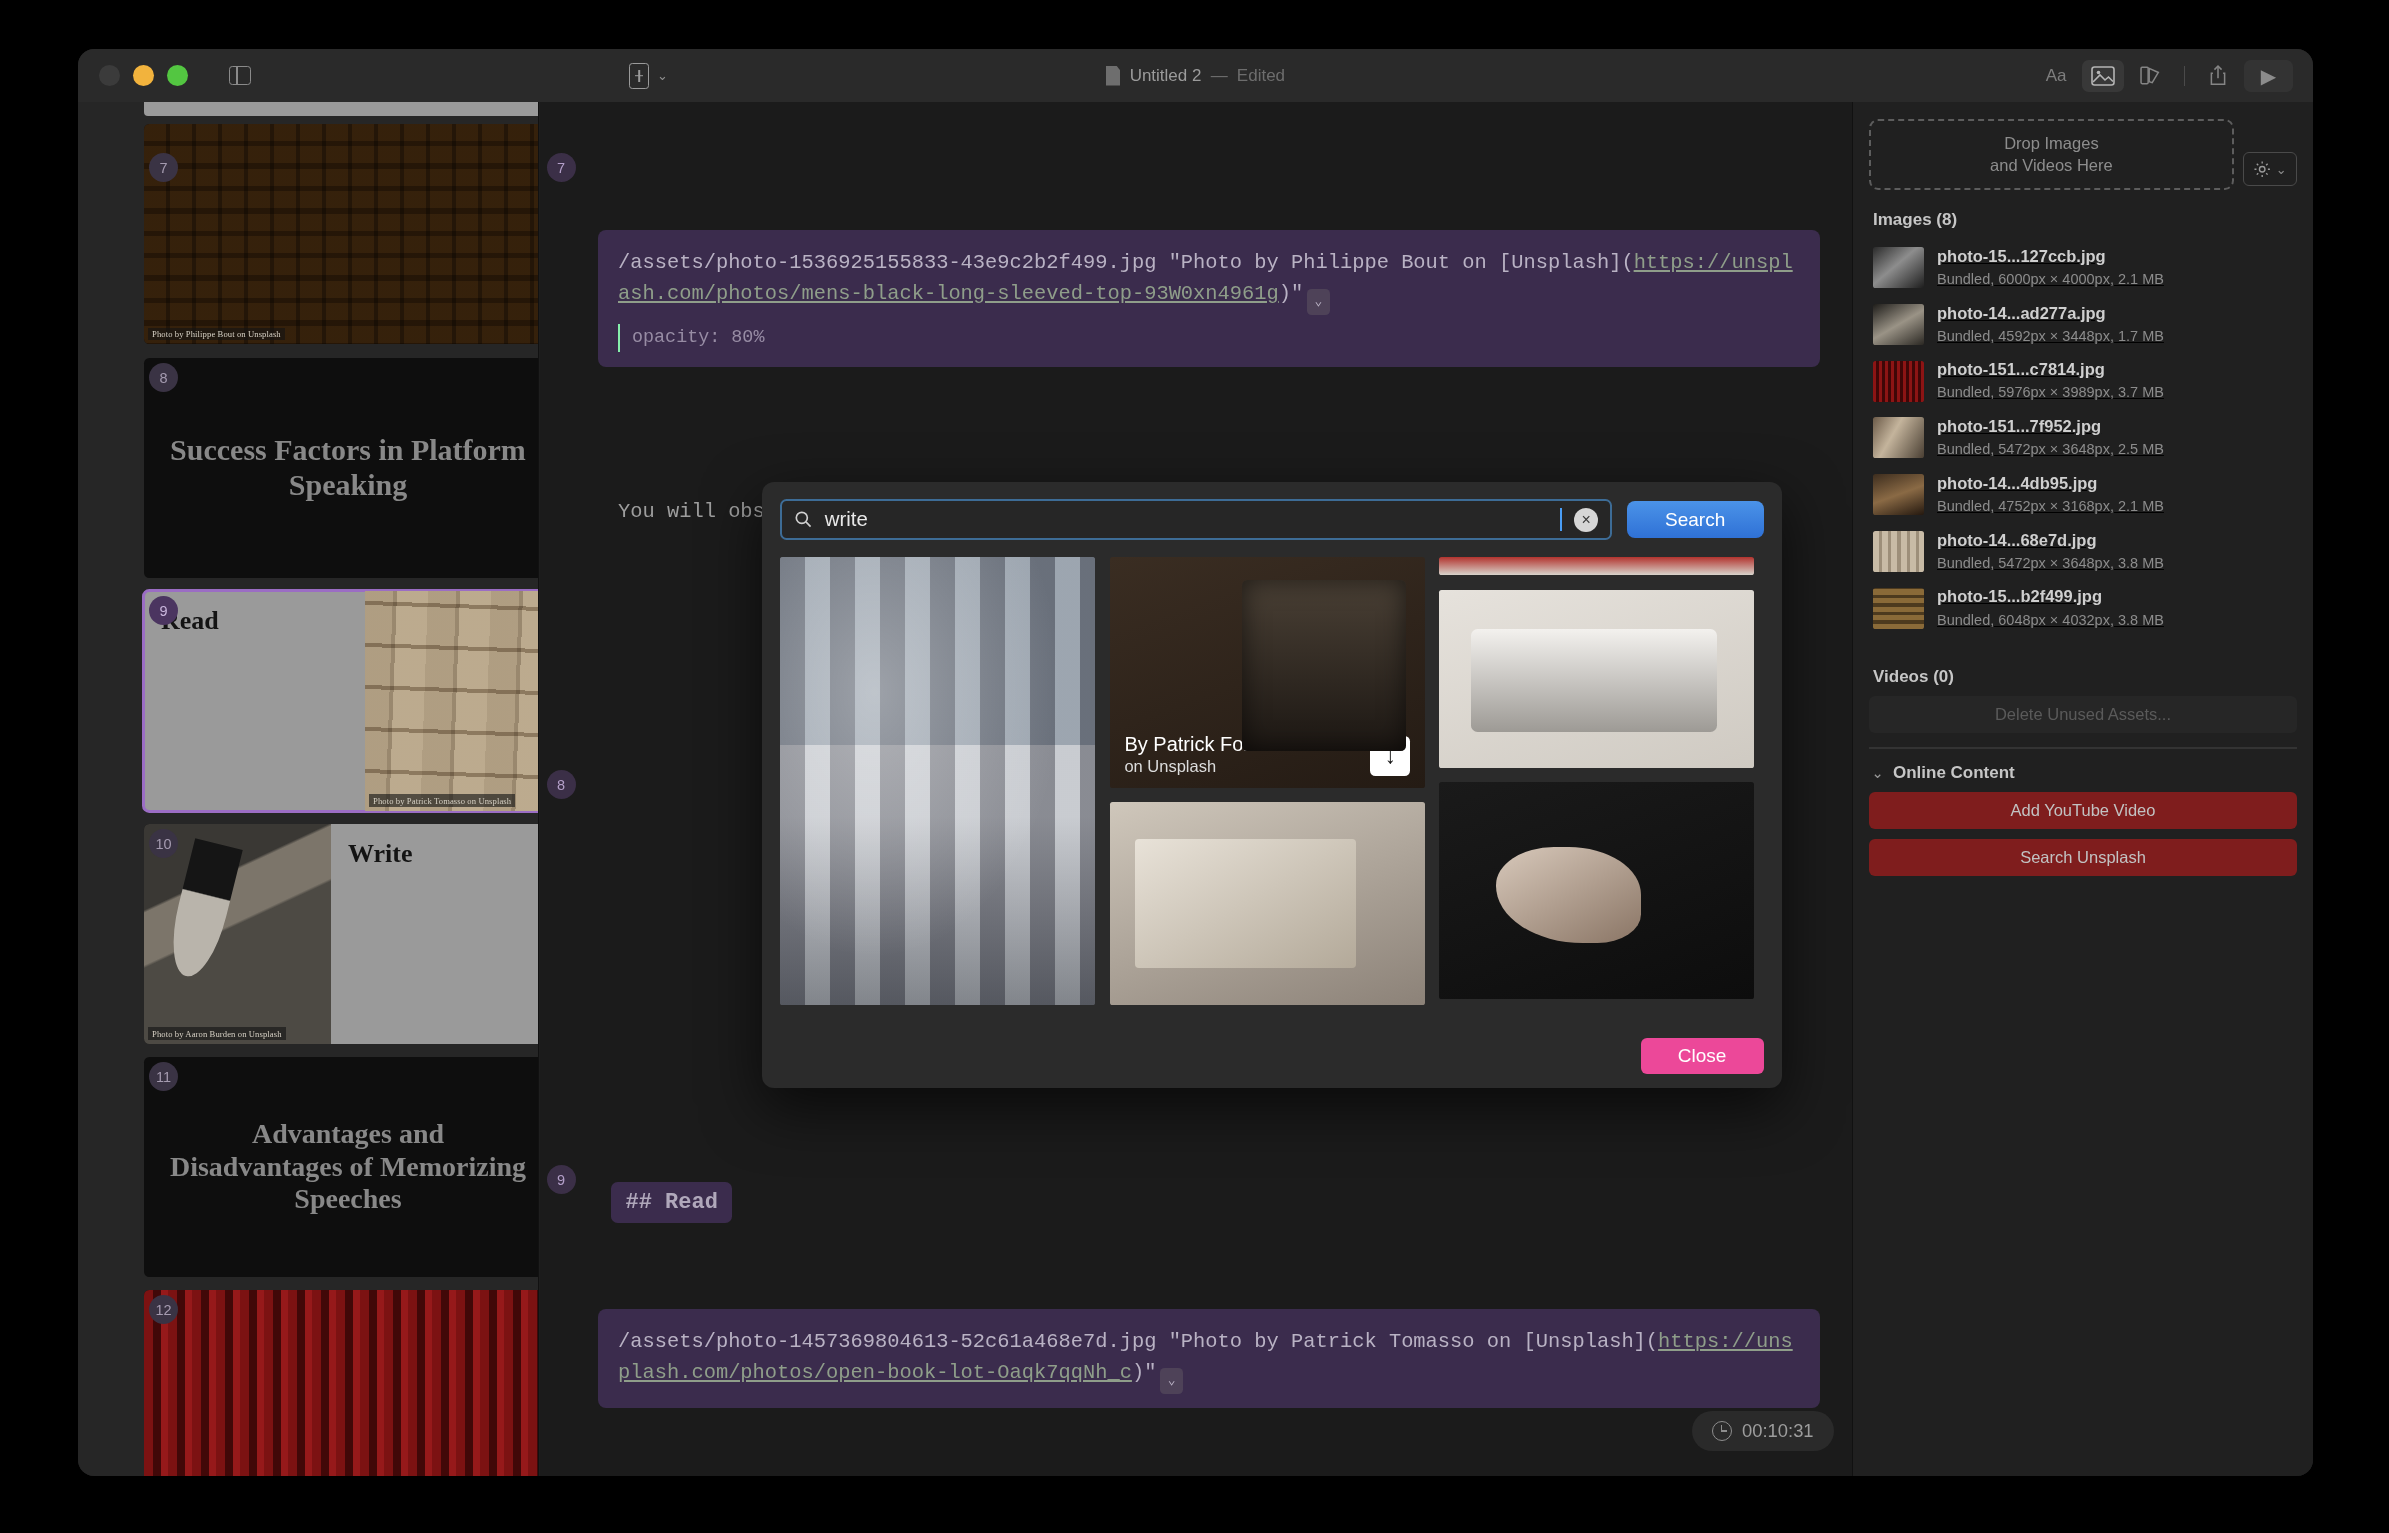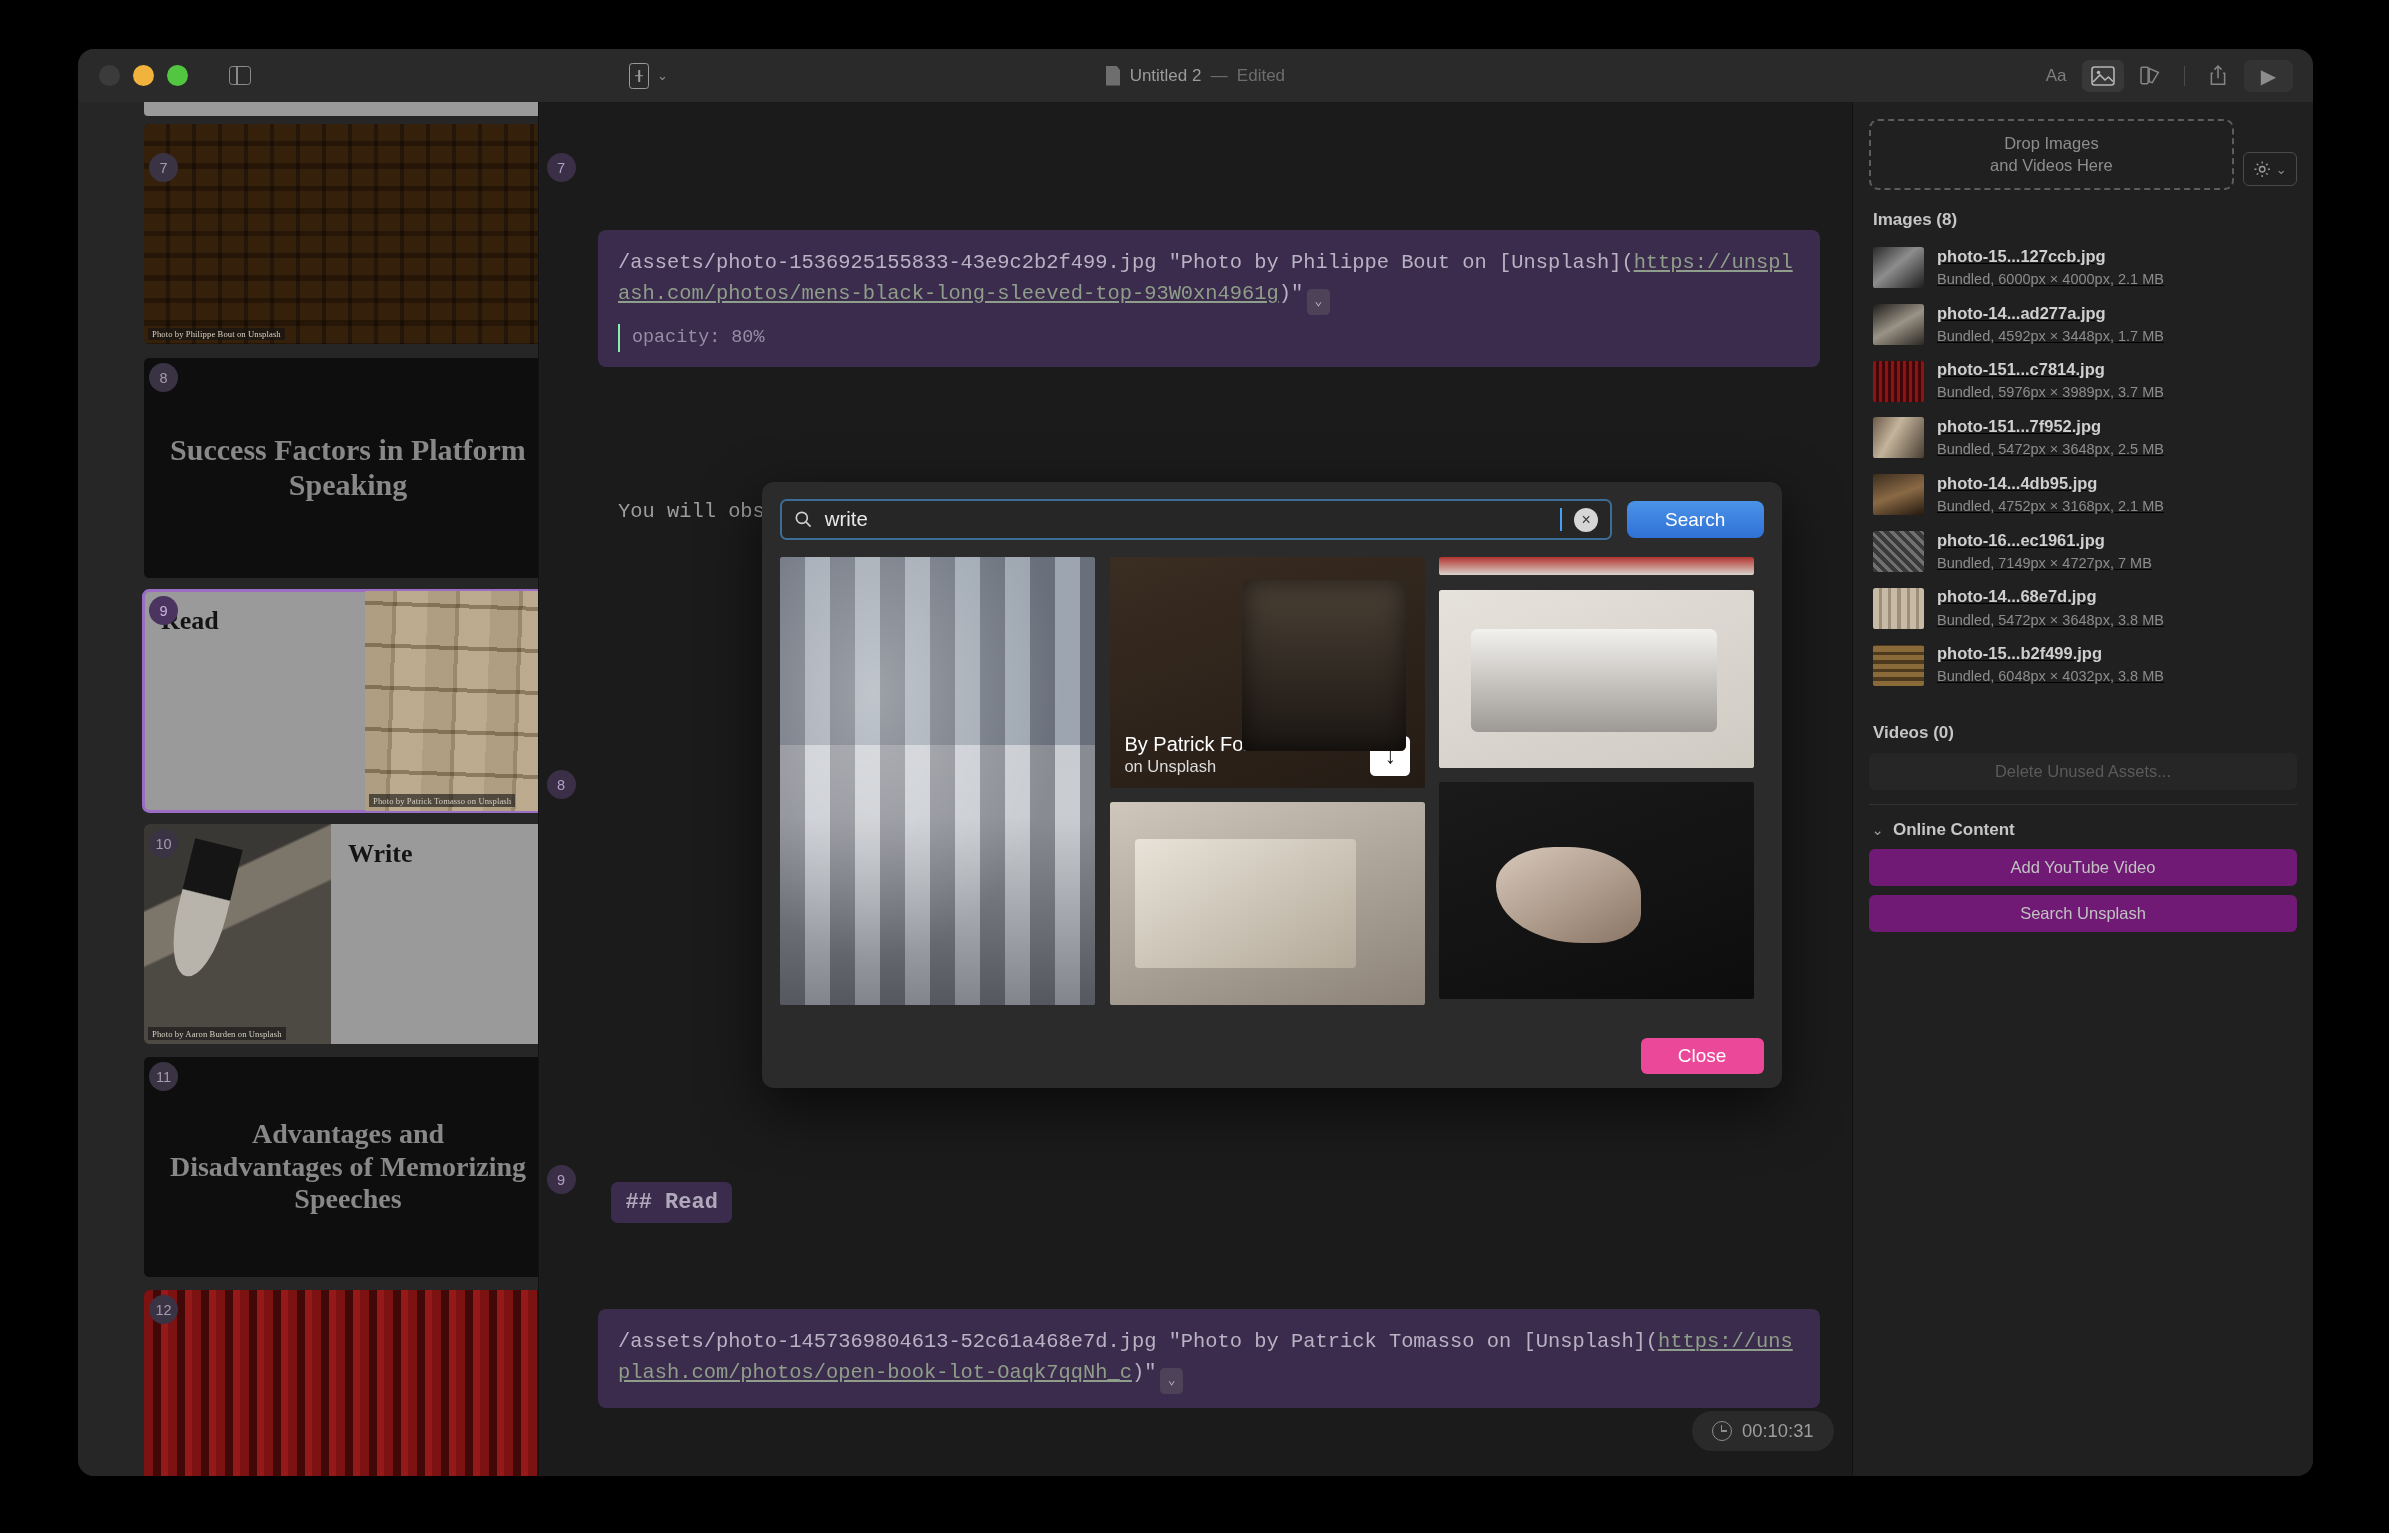--- a/index.html
+++ b/index.html
@@ -241,21 +241,21 @@
   .panel-h {
     color: #c6c6c6; font-size: 17px; font-weight: bold;
     margin: 20px 0 9.2px 4px;
   }
   .asset { display: flex; align-items: center; gap: 13px; padding: 6.6px 4px; text-decoration: underline; }
   .asset-thumb { width: 51px; height: 41px; border-radius: 2.6px; overflow: hidden; position: relative; background:#333; }
   .asset-name { color: #cfcfcf; font-size: 16.5px; font-weight: bold; line-height: 1.3; }
   .asset-meta { color: #8c8c8c; font-size: 14.5px; line-height: 1.35; margin-top: 2.6px; }
   .wide-btn {
     width: 100%; height: 37px; border-radius: 6px;
-    background: #701a75; color: #c2c2c2;
+    background: #7f1d1d; color: #c2c2c2;
     display: flex; align-items: center; justify-content: center;
     font-size: 16.5px; margin-top: 9.2px;
   }
   .wide-btn.disabled { background: #262626; color: #5a5a5a; }
   .hr { height: 1.3px; background: #333; margin: 14.5px 0 4px; }
   .collapse-h { display: flex; align-items: center; gap: 9.2px; margin: 14.5px 0 4px 2.6px; }
   .collapse-h .chev { color: #9a9a9a; font-size: 14.5px; }
   .collapse-h span.t { color: #c6c6c6; font-size: 17px; font-weight: bold; }
 
   
@@ -535,27 +535,20 @@
           </div>
         </div>
         <div class="asset">
           <div class="asset-thumb t-audience"></div>
           <div>
             <div class="asset-name">photo-14...4db95.jpg</div>
             <div class="asset-meta">Bundled, 4752px × 3168px, 2.1 MB</div>
           </div>
         </div>
         <div class="asset">
-          <div class="asset-thumb t-type"></div>
-          <div>
-            <div class="asset-name">photo-16...ec1961.jpg</div>
-            <div class="asset-meta">Bundled, 7149px × 4727px, 7 MB</div>
-          </div>
-        </div>
-        <div class="asset">
           <div class="asset-thumb t-papers"></div>
           <div>
             <div class="asset-name">photo-14...68e7d.jpg</div>
             <div class="asset-meta">Bundled, 5472px × 3648px, 3.8 MB</div>
           </div>
         </div>
         <div class="asset">
           <div class="asset-thumb t-seats"></div>
           <div>
             <div class="asset-name">photo-15...b2f499.jpg</div>

